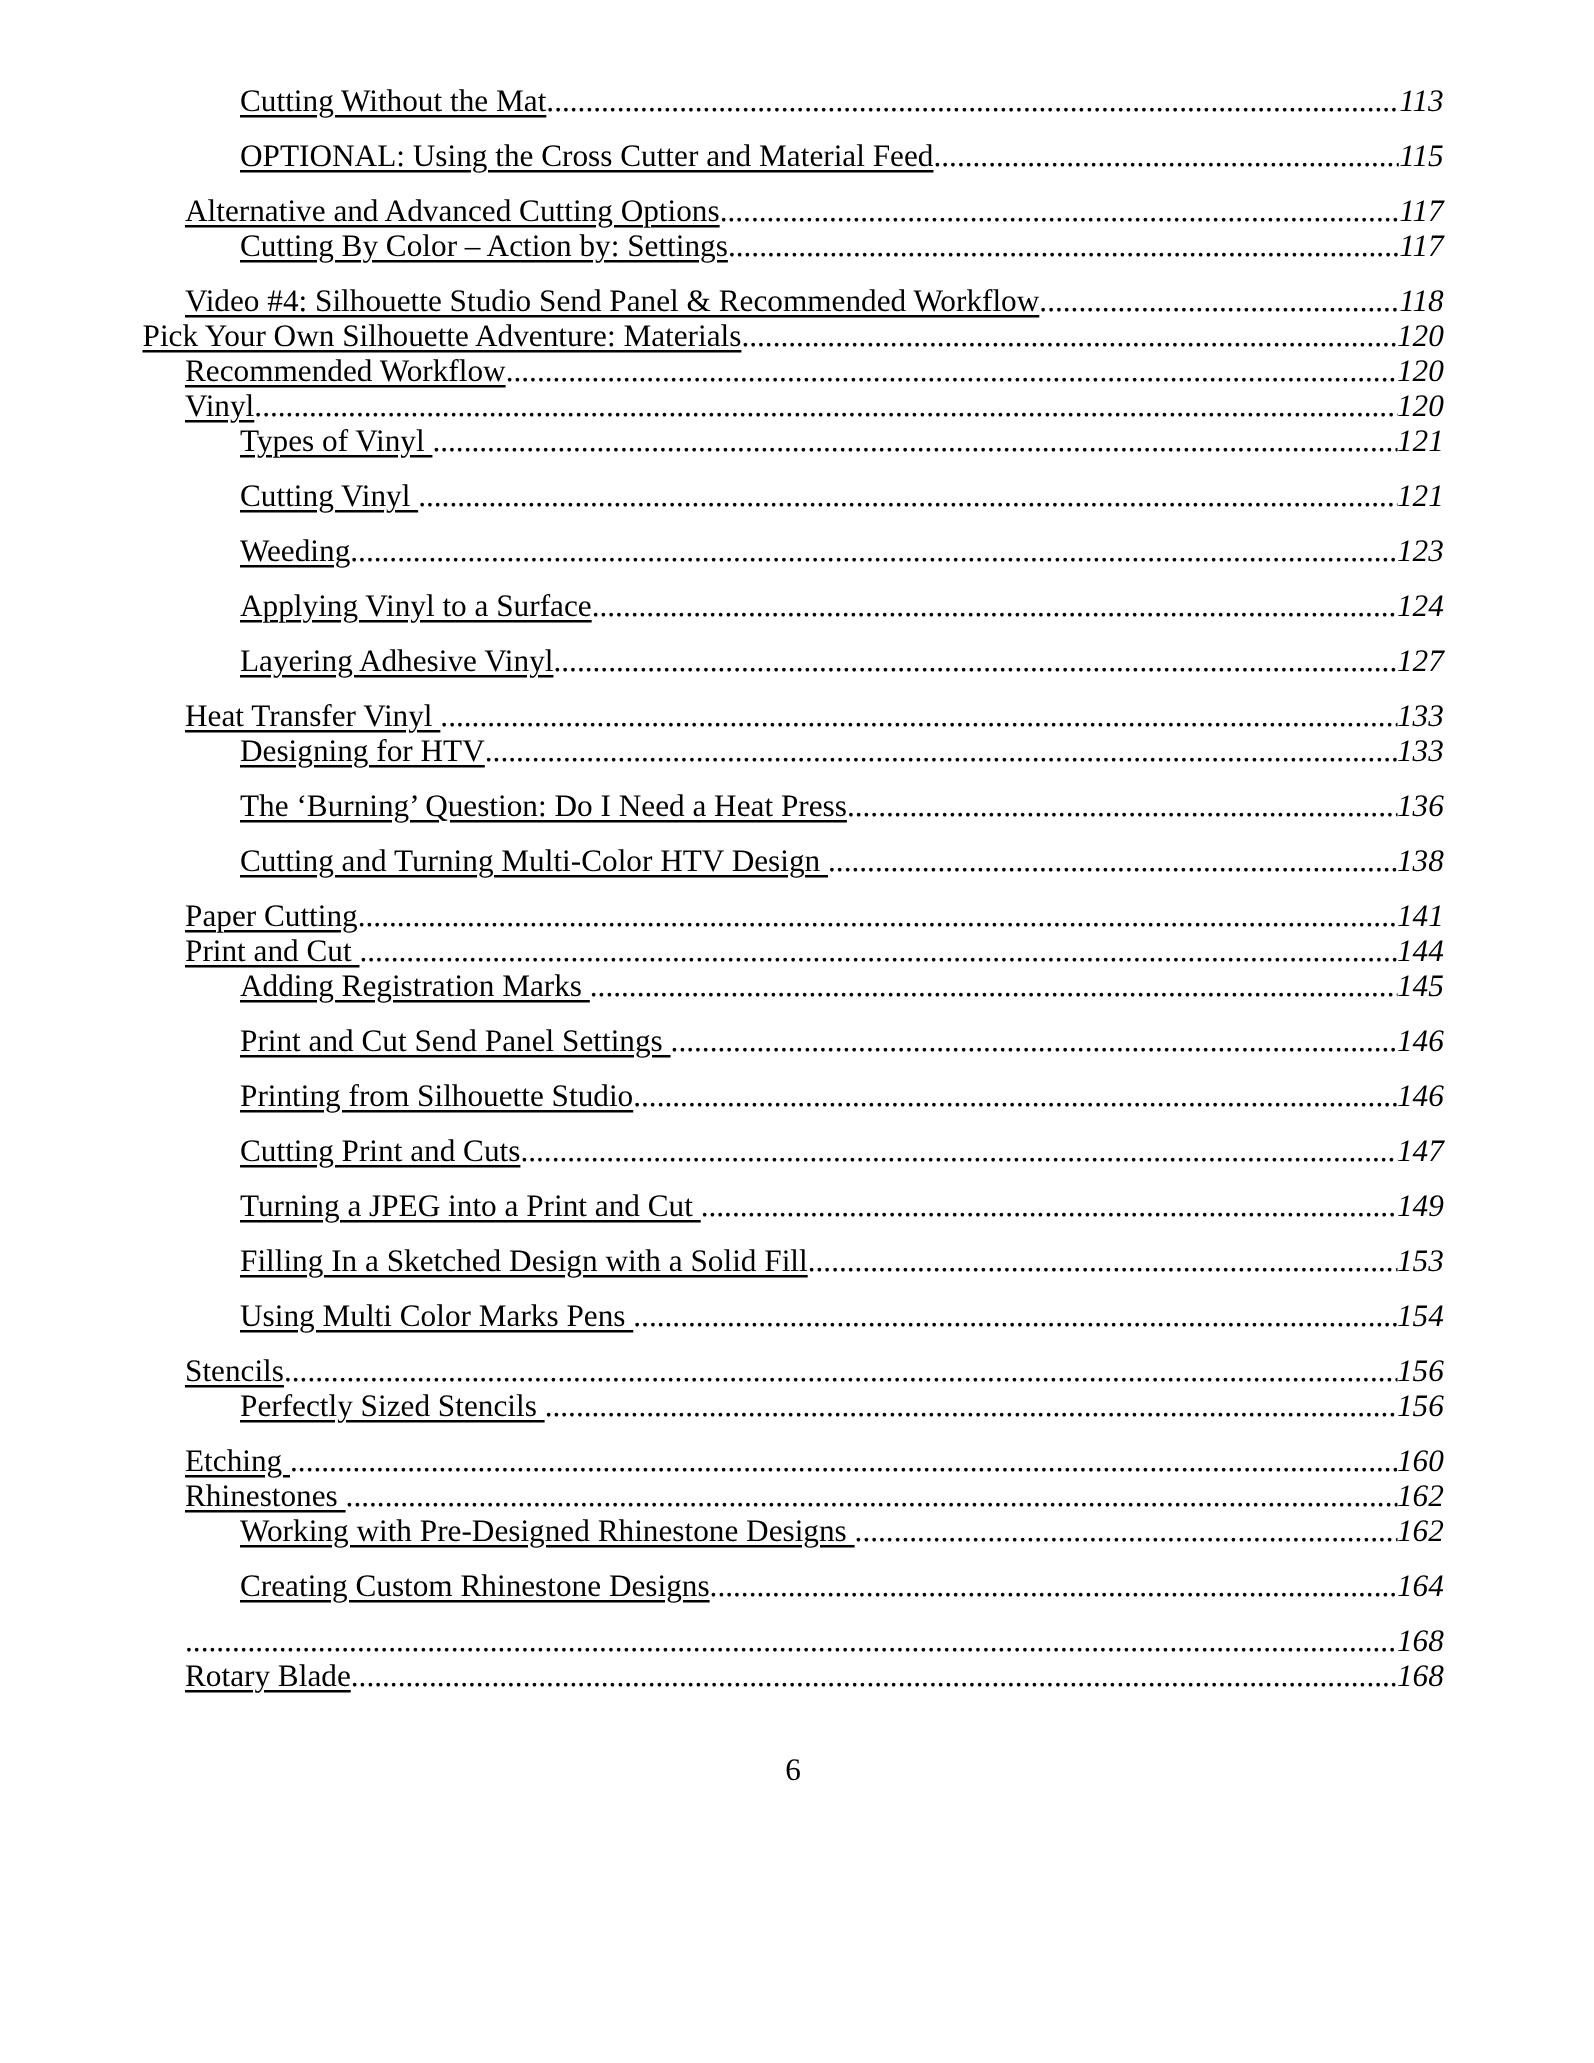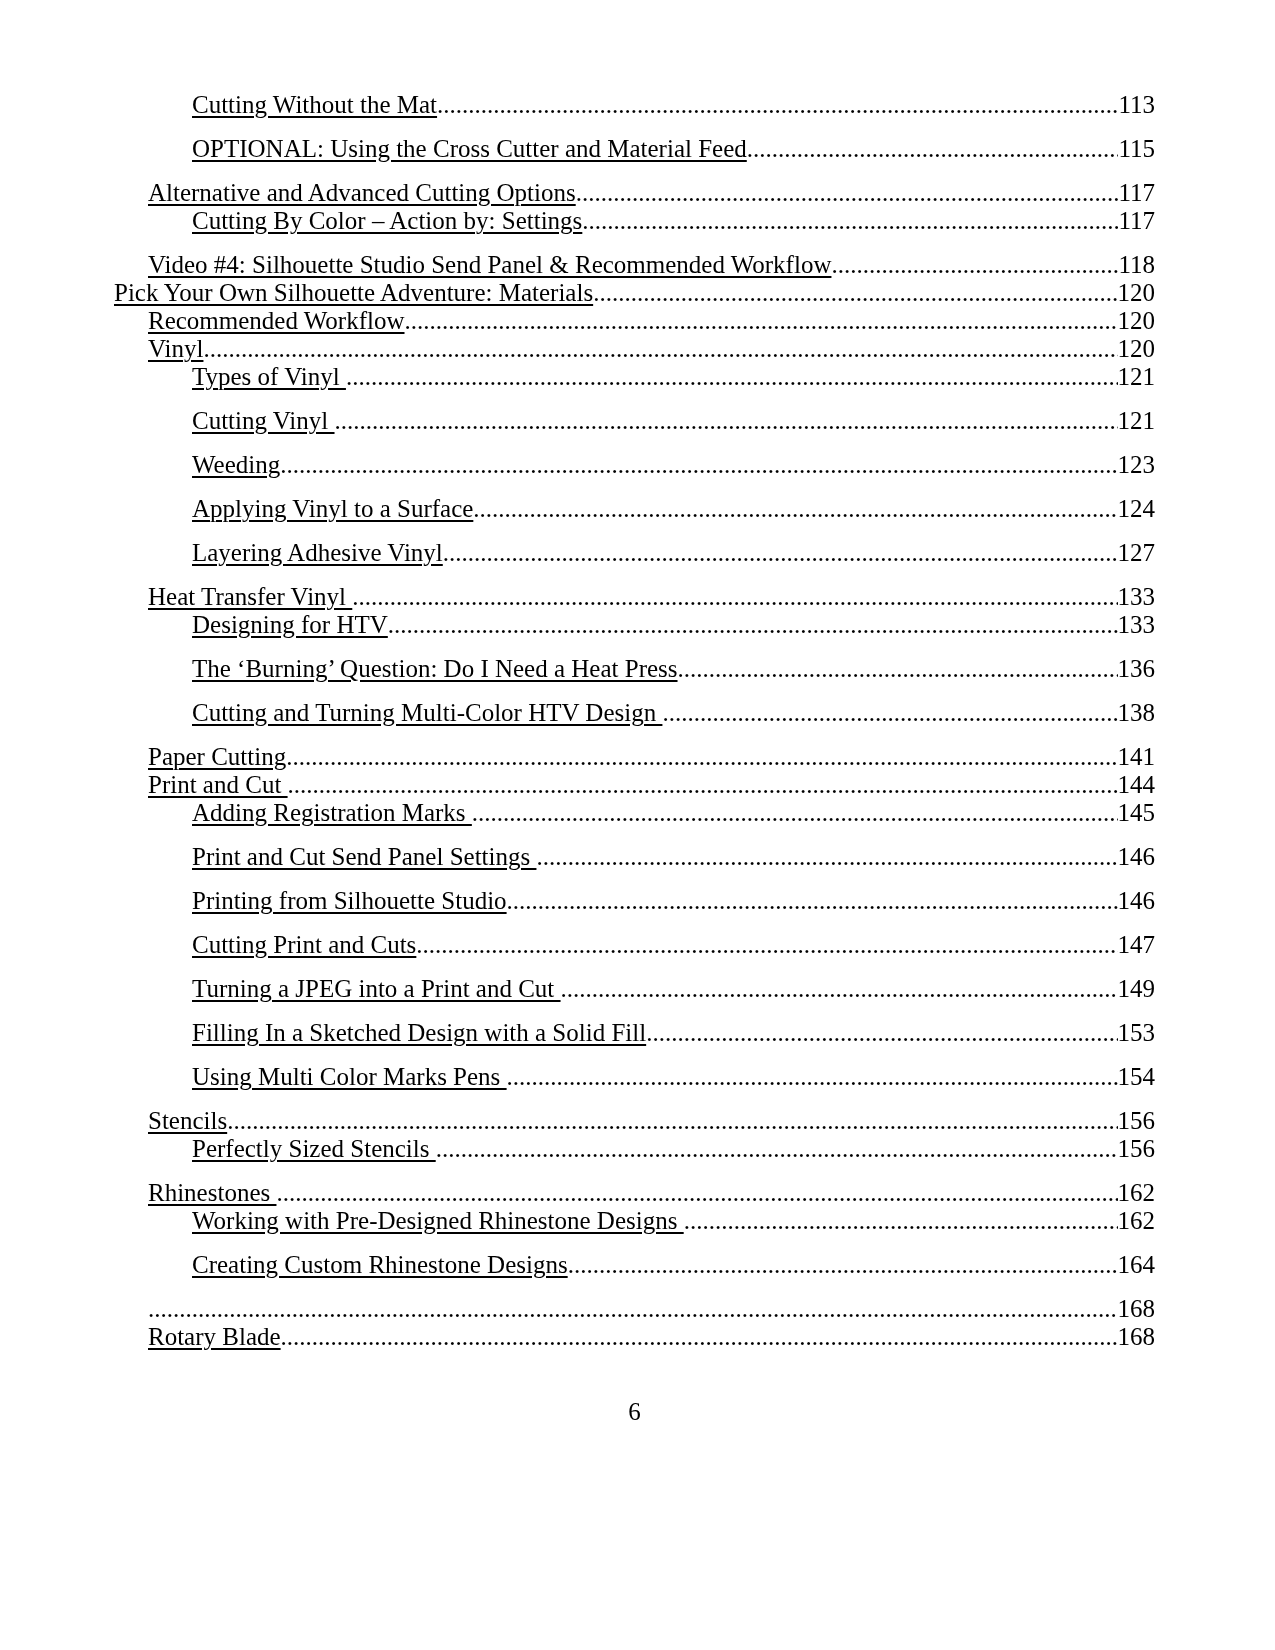--- a/index.html
+++ b/index.html
@@ -6,21 +6,21 @@
     margin: 0;
     padding: 0;
     background: #ffffff;
   }
   .page {
     position: relative;
     width: 1275px;
     height: 1650px;
     background: #ffffff;
     box-sizing: border-box;
-    padding: 91px 120px 0 114px;
+    padding: 68px 120px 0 114px;
     font-family: "Liberation Serif", "DejaVu Serif", serif;
     font-size: 25px;
     color: #000000;
     overflow: hidden;
   }
   .toc {
     width: 100%;
   }
   .row {
     display: flex;
@@ -43,20 +43,21 @@
     overflow: hidden;
     white-space: nowrap;
     min-width: 0;
   }
   .leader::after {
     content: "................................................................................................................................................................................................................";
   }
   .pg {
     flex: 0 0 auto;
     text-align: center;
+    font-style: italic;
   }
   .footer {
     margin-top: 47px;
     text-align: center;
     line-height: 28px;
   }
 </style>
 </head>
 <body>
 
@@ -196,20 +197,25 @@
         <span class="title">Stencils</span>
         <span class="leader"></span>
         <span class="pg">156</span>
       </div>
       <div class="row lvl2">
         <span class="title">Perfectly Sized Stencils </span>
         <span class="leader"></span>
         <span class="pg">156</span>
       </div>
       <div class="row lvl1">
+        <span class="title">Etching </span>
+        <span class="leader"></span>
+        <span class="pg">160</span>
+      </div>
+      <div class="row lvl1">
         <span class="title">Rhinestones </span>
         <span class="leader"></span>
         <span class="pg">162</span>
       </div>
       <div class="row lvl2">
         <span class="title">Working with Pre-Designed Rhinestone Designs </span>
         <span class="leader"></span>
         <span class="pg">162</span>
       </div>
       <div class="row lvl2">

